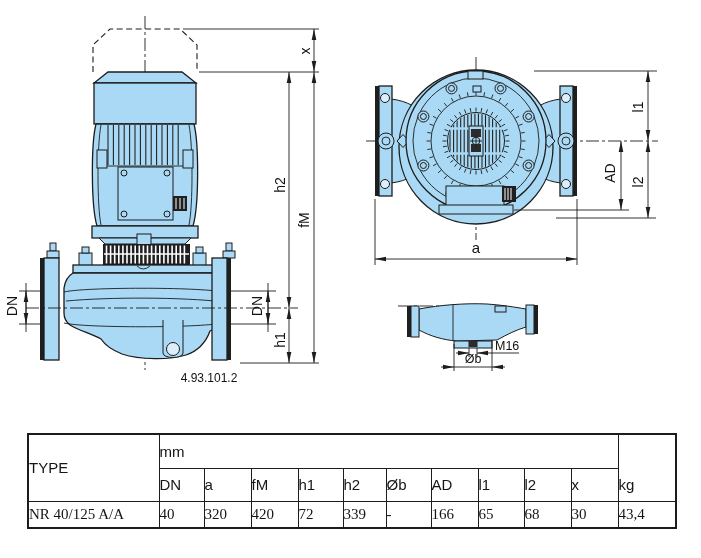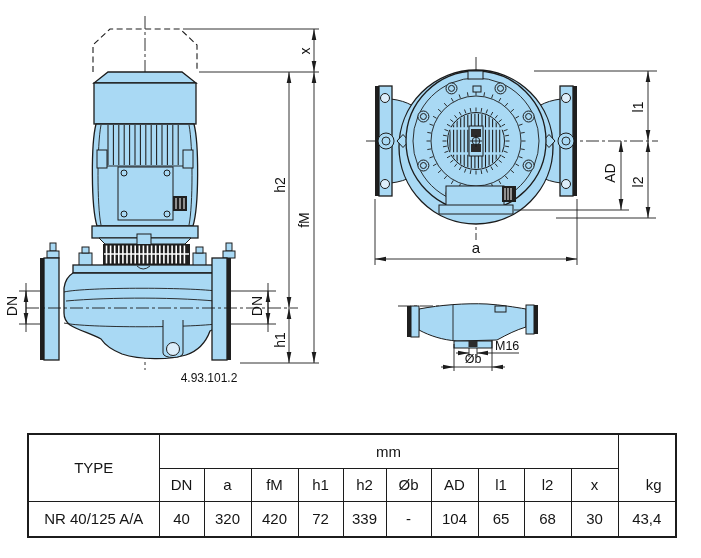--- a/index.html
+++ b/index.html
@@ -18,26 +18,26 @@
   .lbl-s{font-size:12.5px;}
   .lbl-n{font-size:12px;}
   .as{text-anchor:start;}
   #side-fins line,#grille-slats line{stroke:#1c1c1c;stroke-width:1.05;}
   #lantern-slats line{stroke:#fff;stroke-width:1.6;}
   #tick-inner line,#tick-outer line{stroke:#1c1c1c;stroke-width:0.9;}
   
   .dim-table{position:absolute;left:27px;top:433px;border-collapse:collapse;table-layout:fixed;
              font-family:"Liberation Sans",sans-serif;font-size:15px;color:#151515;
              border:2.5px solid #1c1c1c;}
-  .dim-table th,.dim-table td{border:1.4px solid #1c1c1c;text-align:center;vertical-align:middle;
+  .dim-table th,.dim-table td{border:1.4px solid #1c1c1c;text-align:left;vertical-align:middle;
              font-weight:normal;padding:0;overflow:hidden;white-space:nowrap;}
   .dim-table tr.r1{height:34px;}
   .dim-table tr.r2{height:33px;}
-  .dim-table tr.r3{height:36px;}
-  .dim-table .kgcell{vertical-align:bottom;padding-bottom:8px;padding-left:14px;}
+  .dim-table tr.r3{height:27px;font-family:Liberation Serif, serif;}
+  .dim-table .kgcell{vertical-align:bottom;padding-bottom:8px;}
 </style>
 </head>
 <body>
 
 <div class="page">
 
 <svg width="701" height="432" viewBox="0 0 701 432">
   <defs>
     <marker id="arr" viewBox="0 0 10 6" refX="10" refY="3" markerWidth="11" markerHeight="7" markerUnits="userSpaceOnUse" orient="auto-start-reverse">
       <path d="M0,0.9 L10,3 L0,5.1 Z" fill="#1c1c1c"></path>
@@ -409,21 +409,21 @@
       <th>x</th>
     </tr>
     <tr class="r3">
       <td>NR 40/125 A/A</td>
       <td>40</td>
       <td>320</td>
       <td>420</td>
       <td>72</td>
       <td>339</td>
       <td>-</td>
-      <td>104</td>
+      <td>166</td>
       <td>65</td>
       <td>68</td>
       <td>30</td>
       <td>43,4</td>
     </tr>
   </tbody>
 </table>
 
 </div>
 

